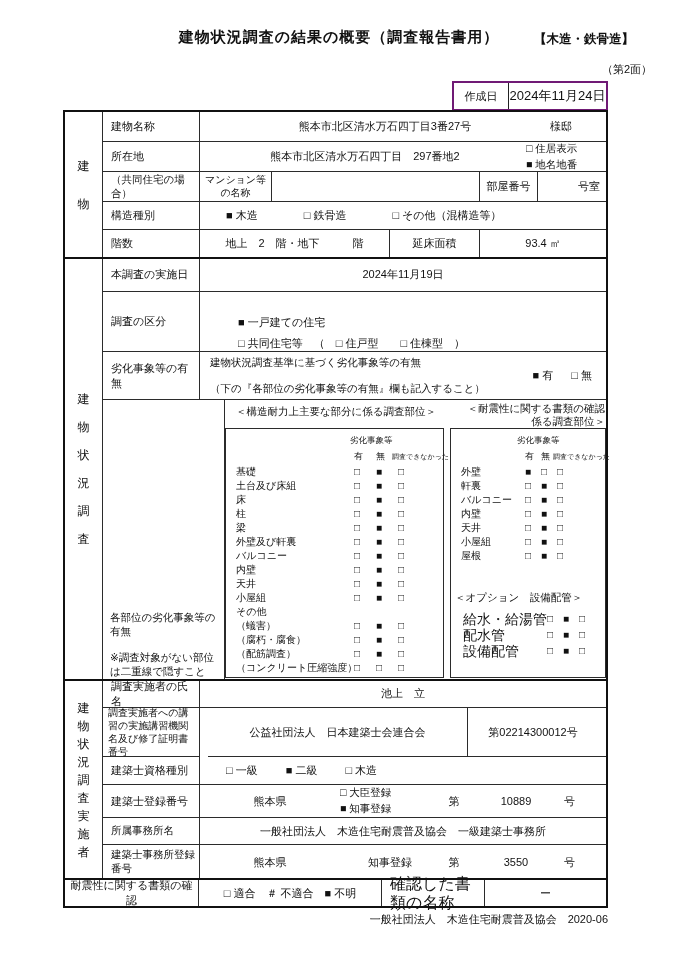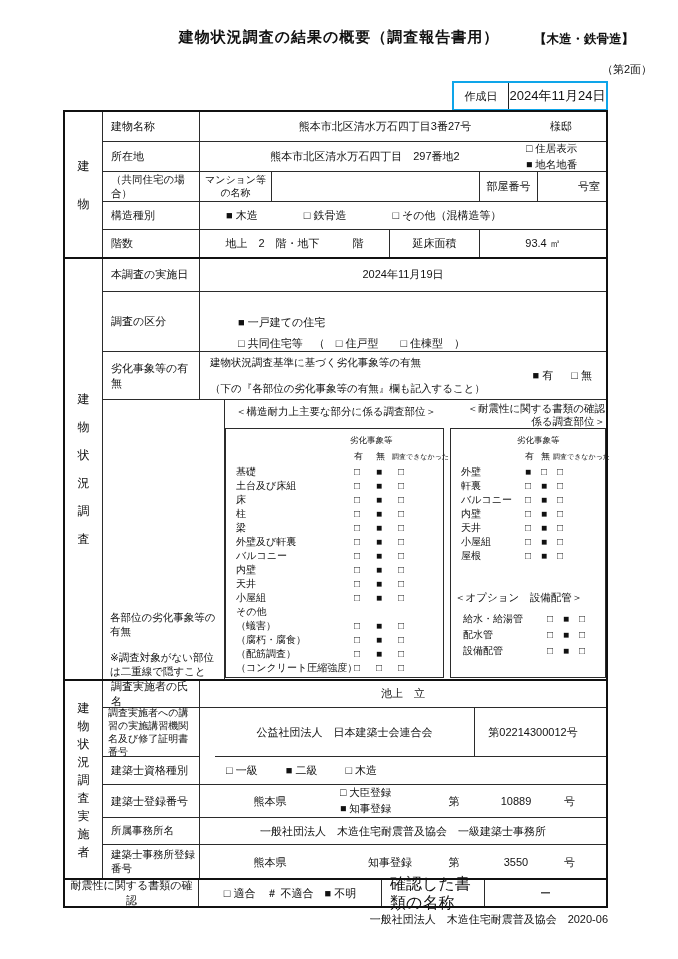--- a/index.html
+++ b/index.html
@@ -2,21 +2,21 @@
 <html><head>
 <meta charset="utf-8">
 <style>
   html,body{margin:0;padding:0;background:#ffffff;}
   .page{position:relative;width:678px;height:959px;background:#fff;
         font-family:"Liberation Sans","DejaVu Sans",sans-serif;color:#111;overflow:hidden;}
   .abs{position:absolute;}
   .title{top:28px;left:0;right:0;text-align:center;font-size:15px;font-weight:bold;letter-spacing:1px;}
   .type-note{top:31px;right:44px;font-size:12.5px;font-weight:bold;}
   .page-note{top:62px;right:26px;font-size:11px;}
-  .created-box{top:81px;left:452px;width:156px;height:30px;border:2px solid #0ea5e9;
+  .created-box{top:81px;left:452px;width:156px;height:30px;border:2px solid #701a75;
                box-sizing:border-box;display:flex;}
   .created-box .lab{width:54px;border-right:1px solid #222;display:flex;align-items:center;
                     justify-content:center;font-size:11px;}
   .created-box .val{flex:1;display:flex;align-items:center;justify-content:center;font-size:13px;}
   .tbl{top:110px;left:63px;width:545px;height:798px;border:2px solid #111;box-sizing:border-box;}
   .cell{position:absolute;box-sizing:border-box;border-right:1px solid #2b2b2b;
         border-bottom:1px solid #2b2b2b;font-size:11px;display:flex;align-items:center;color:#111;}
   .c{justify-content:center;text-align:center;}
   .l{padding-left:8px;}
   .nb{border-right:none;}
@@ -32,21 +32,21 @@
   .two-line{display:flex;flex-direction:column;justify-content:flex-end;}
   
   .pbox{position:absolute;border:1px solid #2b2b2b;box-sizing:border-box;}
   .rows{position:absolute;left:0;right:0;}
   .chk-row{position:relative;height:14px;line-height:14px;}
   .chk-lab{position:absolute;left:10px;font-size:10px;white-space:nowrap;}
   .chk{position:absolute;font-size:10px;top:0;}
   .box-left .chk1{left:128px;} .box-left .chk2{left:150px;} .box-left .chk3{left:172px;}
   .box-right .rows-rain .chk1{left:74px;} .box-right .rows-rain .chk2{left:90px;} .box-right .rows-rain .chk3{left:106px;}
   .opt-list .chk-row{height:16px;line-height:16px;}
-  .opt-list .chk-lab{left:12px;font-size:10px;}
+  .opt-list .chk-lab{left:12px;font-size:14px;}
   .opt-list .chk1{left:96px;} .opt-list .chk2{left:112px;} .opt-list .chk3{left:128px;}
   .colhead{position:absolute;font-size:8.5px;color:#222;white-space:nowrap;}
   .colsub{position:absolute;font-size:9px;color:#222;white-space:nowrap;}
   .colsub3{position:absolute;font-size:7px;color:#222;white-space:nowrap;}
   .footer{top:912px;right:70px;font-size:11px;}
 </style>
 </head>
 <body>
 
 <div class="page">
@@ -326,21 +326,21 @@
           </div>
       </div>
     </div>
 
     <div class="hsep" style="top:567px;"></div>
 
     <div class="cell l" style="left:38px;top:568px;width:97px;height:28px;">調査実施者の氏名</div>
     <div class="cell c nb" style="left:135px;top:568px;width:406px;height:28px;">池上　立</div>
 
     <div class="cell" style="left:38px;top:596px;width:97px;height:49px;padding:2px 5px;font-size:10px;line-height:1.3;word-break:break-all;">調査実施者への講習の実施講習機関名及び修了証明書番号</div>
-    <div class="cell c" style="left:150px;top:596px;width:260px;height:49px;">公益社団法人　日本建築士会連合会</div>
+    <div class="cell c" style="left:143px;top:596px;width:260px;height:49px;">公益社団法人　日本建築士会連合会</div>
     <div class="cell c nb" style="left:395px;top:596px;width:146px;height:49px;">第02214300012号</div>
 
     <div class="cell l" style="left:38px;top:645px;width:97px;height:28px;">建築士資格種別</div>
     <div class="cell nb opts" style="left:135px;top:645px;width:406px;height:28px;padding-left:26px;gap:28px;">
         <span>□&nbsp;一級</span>
         <span>■&nbsp;二級</span>
         <span>□&nbsp;木造</span>
       </div>
 
     <div class="cell l" style="left:38px;top:673px;width:97px;height:33px;">建築士登録番号</div>

